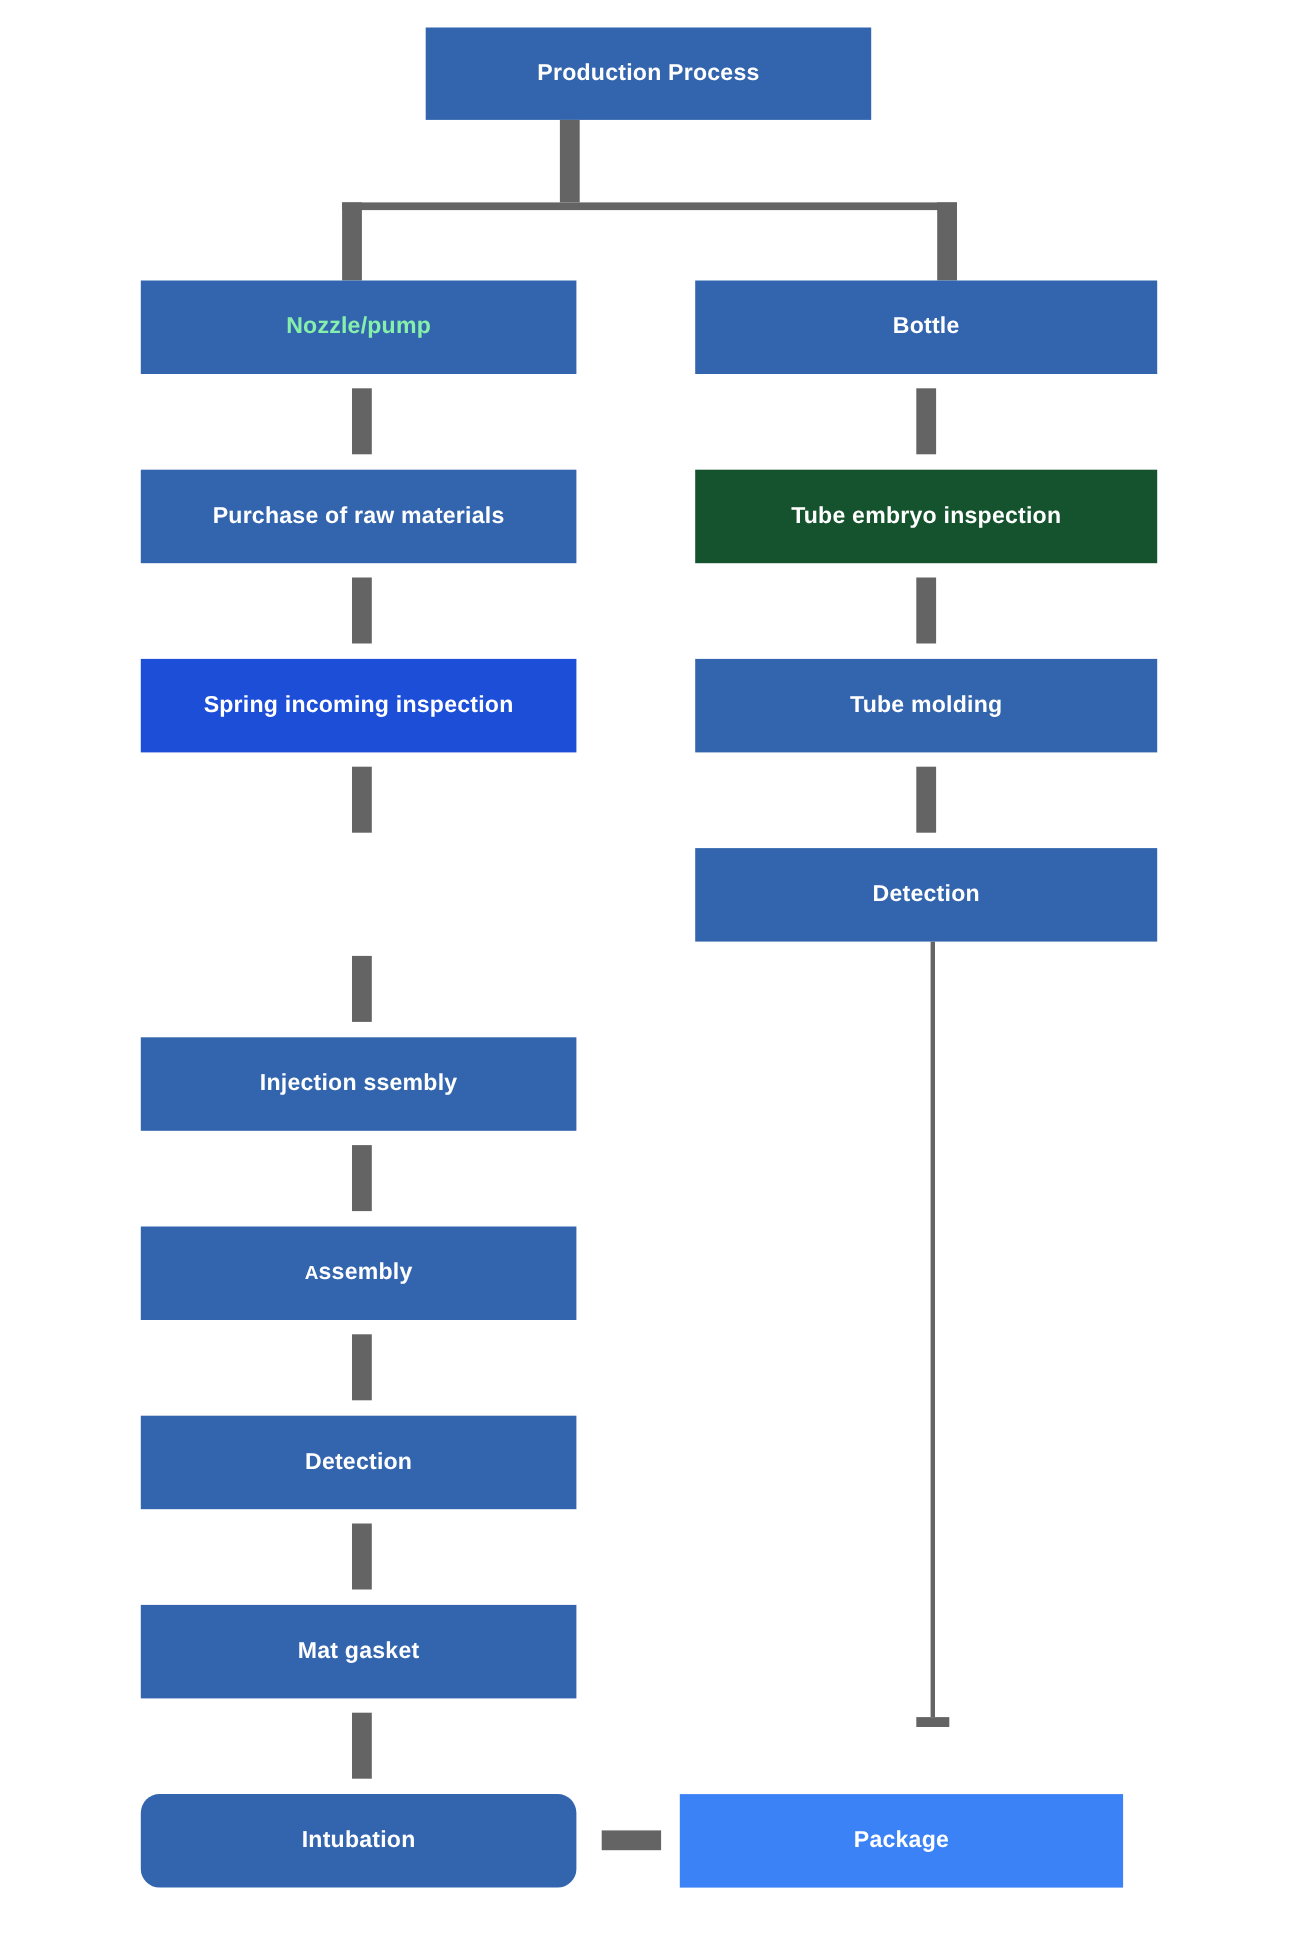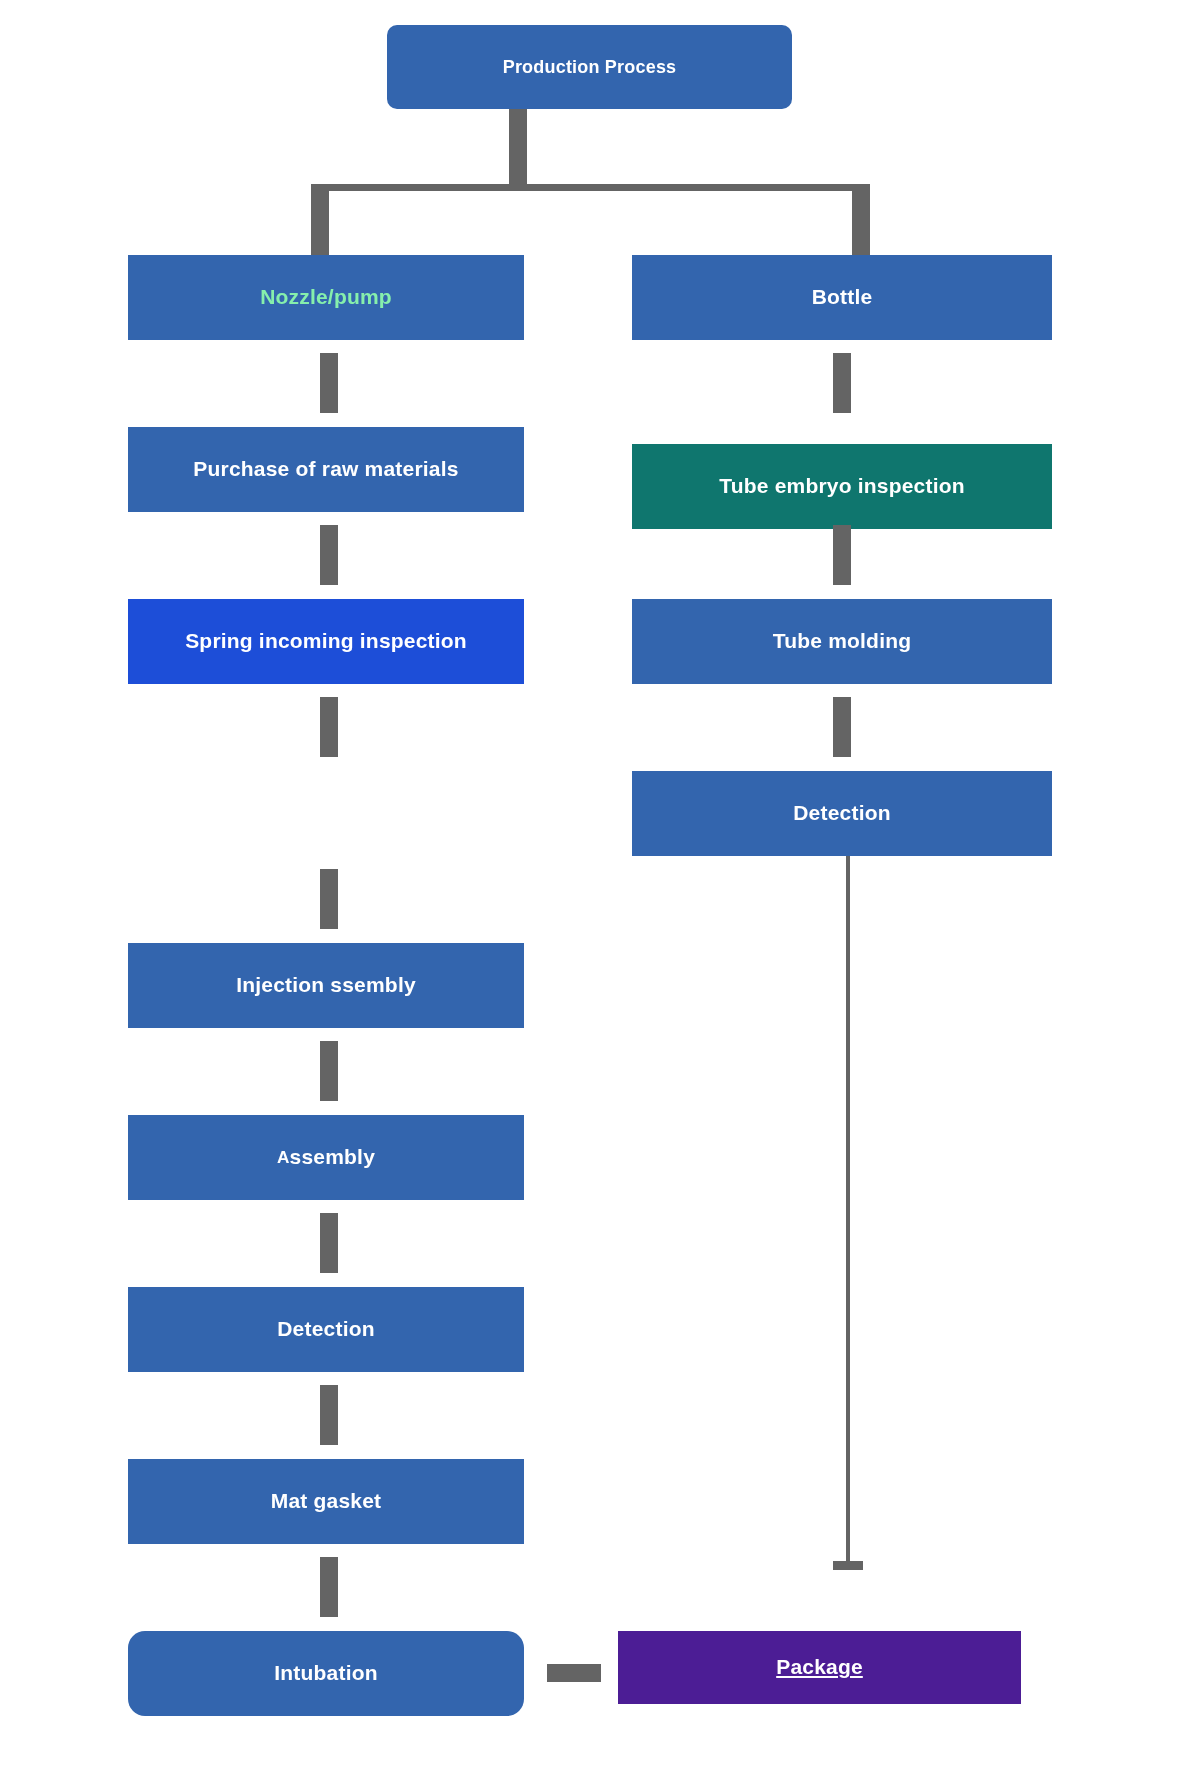--- a/index.html
+++ b/index.html
@@ -31,22 +31,21 @@
     text-align: center;
     font-weight: bold;
     font-size: 21px;
     letter-spacing: 0.2px;
     box-sizing: border-box;
     padding: 0 10px;
     line-height: 1.15;
   }
 
   .node.root {
-    font-size: 18px;
-    border-radius: 10px;
+    font-size: 21px;
   }
 
   
   .conn {
     position: absolute;
     background: #646464;
   }
   .conn-v-thick { width: 18px; }
   .conn-h-thick { height: 7px; }
   .conn-v-thin  { width: 4px; }
@@ -99,26 +98,26 @@
   <div class="node" style="left: 128px; top: 1459px; width: 396px; height: 85px; background: rgb(51, 101, 174); color: rgb(255, 255, 255);">Mat gasket</div>
   <div class="conn conn-v-thick" style="left: 320px; top: 1557px; height: 60px; background: rgb(100, 100, 100);"></div>
 
   <div class="node" style="left: 128px; top: 1631px; width: 396px; height: 85px; background: rgb(51, 101, 174); color: rgb(255, 255, 255); border-radius: 17px;">Intubation</div>
 
   <div class="conn conn-h-seg" style="left: 547px; top: 1664px; width: 54px; background: rgb(100, 100, 100);"></div>
 
   <div class="node" style="left: 632px; top: 255px; width: 420px; height: 85px; background: rgb(51, 101, 174); color: rgb(255, 255, 255);">Bottle</div>
   <div class="conn conn-v-thick" style="left: 833px; top: 353px; height: 60px; background: rgb(100, 100, 100);"></div>
 
-  <div class="node" style="left: 632px; top: 444px; width: 420px; height: 85px; background: #0f766e; color: rgb(255, 255, 255);">Tube embryo inspection</div>
+  <div class="node" style="left: 632px; top: 427px; width: 420px; height: 85px; background: #14532d; color: rgb(255, 255, 255);">Tube embryo inspection</div>
   <div class="conn conn-v-thick" style="left: 833px; top: 525px; height: 60px; background: rgb(100, 100, 100);"></div>
 
   <div class="node" style="left: 632px; top: 599px; width: 420px; height: 85px; background: rgb(51, 101, 174); color: rgb(255, 255, 255);">Tube molding</div>
   <div class="conn conn-v-thick" style="left: 833px; top: 697px; height: 60px; background: rgb(100, 100, 100);"></div>
 
   <div class="node" style="left: 632px; top: 771px; width: 420px; height: 85px; background: rgb(51, 101, 174); color: rgb(255, 255, 255);">Detection</div>
 
   <div class="conn conn-v-thin" style="left: 846px; top: 856px; height: 705px; background: rgb(100, 100, 100);"></div>
   <div class="conn conn-nub" style="left: 833px; top: 1561px; width: 30px; background: rgb(100, 100, 100);"></div>
 
-  <div class="node" style="left: 618px; top: 1631px; width: 403px; height: 73px; background: #4c1d95; color: rgb(255, 255, 255); text-decoration: underline;">Package</div>
+  <div class="node" style="left: 618px; top: 1631px; width: 403px; height: 85px; background: #3b82f6; color: rgb(255, 255, 255);">Package</div>
 
 </div>
 
 </body></html>

